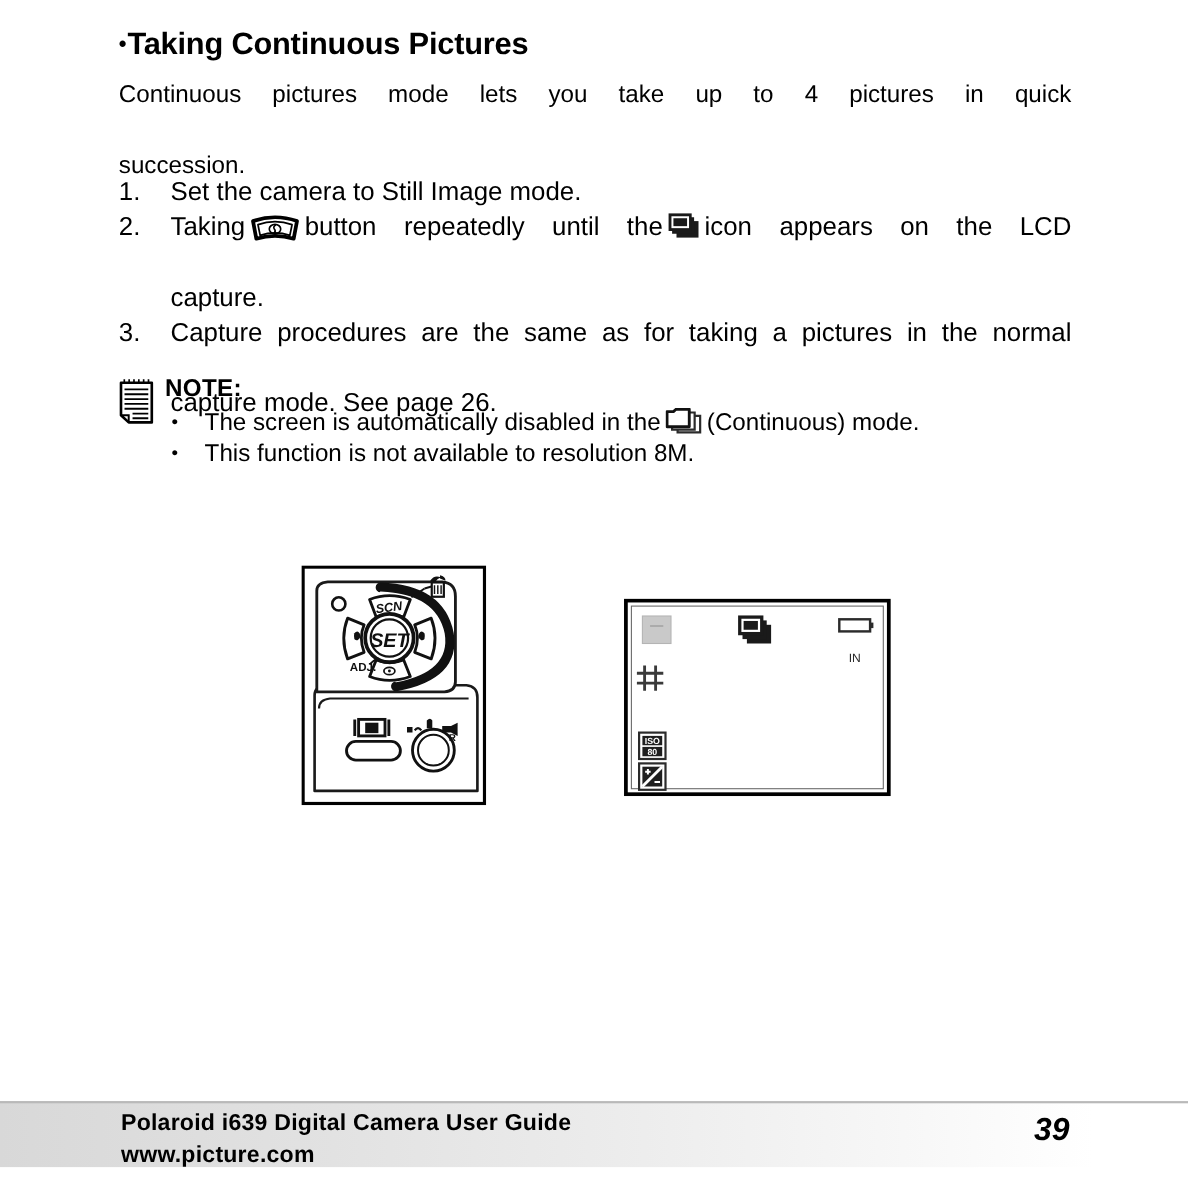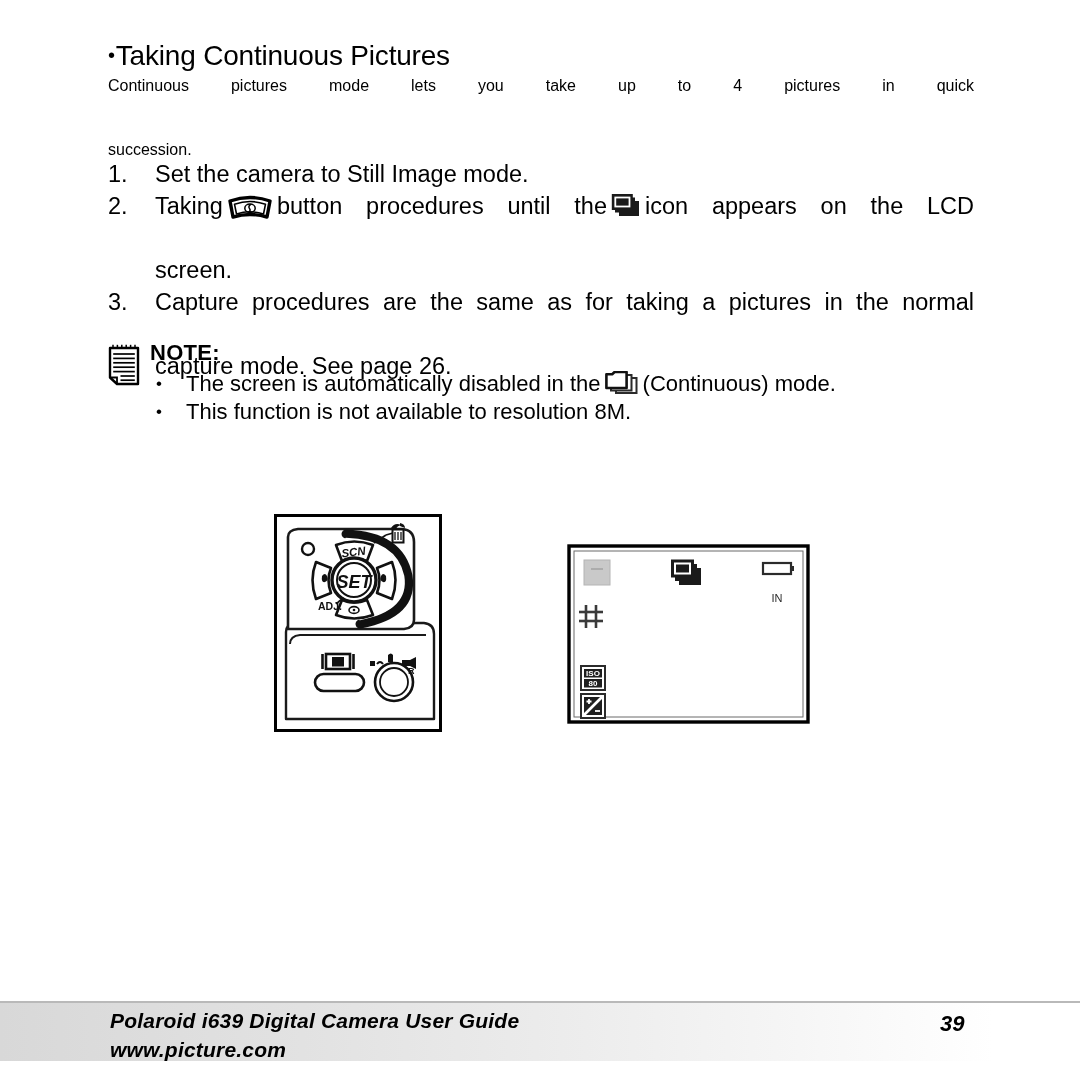--- a/index.html
+++ b/index.html
@@ -18,39 +18,39 @@
 
   .page {
     position: absolute;
     inset: 0;
   }
 
   
   .heading {
     position: absolute;
     left: 108px;
-    top: 40px;
+    top: 24px;
     font-size: 28px;
-    font-weight: normal;
+    font-weight: bold;
     letter-spacing: -0.2px;
     white-space: nowrap;
   }
   .heading .bullet {
     font-size: 20px;
     vertical-align: 3px;
     margin-right: 1px;
   }
 
   
   .intro {
     position: absolute;
     left: 108px;
     top: 70px;
     width: 866px;
-    font-size: 16px;
+    font-size: 22px;
     line-height: 32px;
     text-align: justify;
     text-justify: inter-word;
   }
   .intro span.l1 { display: block; text-align: justify; }
   .intro span.l1::after { content: ""; display: inline-block; width: 100%; }
 
   
   .steps {
     position: absolute;
@@ -186,29 +186,28 @@
     width: 1080px;
     height: 2px;
     background: #b9b9b9;
   }
   .footer-text {
     position: absolute;
     left: 110px;
     top: 1006px;
     font-size: 21px;
     font-weight: bold;
-    font-style: italic;
     line-height: 29px;
     letter-spacing: 0.2px;
   }
   .footer-page {
     position: absolute;
     left: 940px;
     top: 1011px;
-    font-size: 22px;
+    font-size: 29px;
     font-weight: bold;
     font-style: italic;
   }
 </style>
 </head>
 <body>
 
 <div class="page">
 
   <div class="heading">
@@ -227,28 +226,28 @@
       <span class="body">Set the camera to Still Image mode.</span>
     </div>
 
     <div class="step step2">
       <span class="num">2.</span>
       <span class="body just"><span>Taking</span><span class="ico ico-mode-btn"><svg viewBox="0 0 46 26" width="46" height="26" xmlns="http://www.w3.org/2000/svg">
               <path d="M3 6 Q23 -1 43 6 L40 22 Q23 17 6 22 Z" fill="#ffffff" stroke="#000000" stroke-width="3.4" stroke-linejoin="round"></path>
               <path d="M7.5 9.2 Q23 3.8 38.5 9.2 L36.5 19 Q23 14.6 9.5 19 Z" fill="#ffffff" stroke="#000000" stroke-width="1.6" stroke-linejoin="round"></path>
               <ellipse cx="23" cy="13.2" rx="5.2" ry="4.2" fill="none" stroke="#000000" stroke-width="1.5"></ellipse>
               <path d="M23.4 9.6 q-2.4 1.9 -1.0 3.6 q1.5 1.7 0.1 3.4" fill="none" stroke="#000000" stroke-width="1.5" stroke-linecap="round"></path>
-            </svg></span><span>button procedures until the</span><span class="ico ico-burst"><svg viewBox="0 0 30 26" width="30" height="26" xmlns="http://www.w3.org/2000/svg">
+            </svg></span><span>button repeatedly until the</span><span class="ico ico-burst"><svg viewBox="0 0 30 26" width="30" height="26" xmlns="http://www.w3.org/2000/svg">
               <rect x="8" y="8" width="20" height="15" fill="#1a1a1a"></rect>
               <rect x="4" y="4.5" width="20" height="15" fill="#1a1a1a"></rect>
               <rect x="0.8" y="1" width="21" height="16" fill="#1a1a1a"></rect>
               <rect x="3.4" y="3.6" width="16" height="10.8" fill="#ffffff"></rect>
               <rect x="5.2" y="5.4" width="12.4" height="7.2" fill="#1a1a1a"></rect>
             </svg></span><span>icon appears on the LCD</span></span>
-      <span class="body">screen.</span>
+      <span class="body">capture.</span>
     </div>
 
     <div class="step step3">
       <span class="num">3.</span>
       <span class="body just">Capture procedures are the same as for taking a pictures in the normal</span>
       <span class="body">capture mode. See page 26.</span>
     </div>
   </div>
 
   <div class="note">

